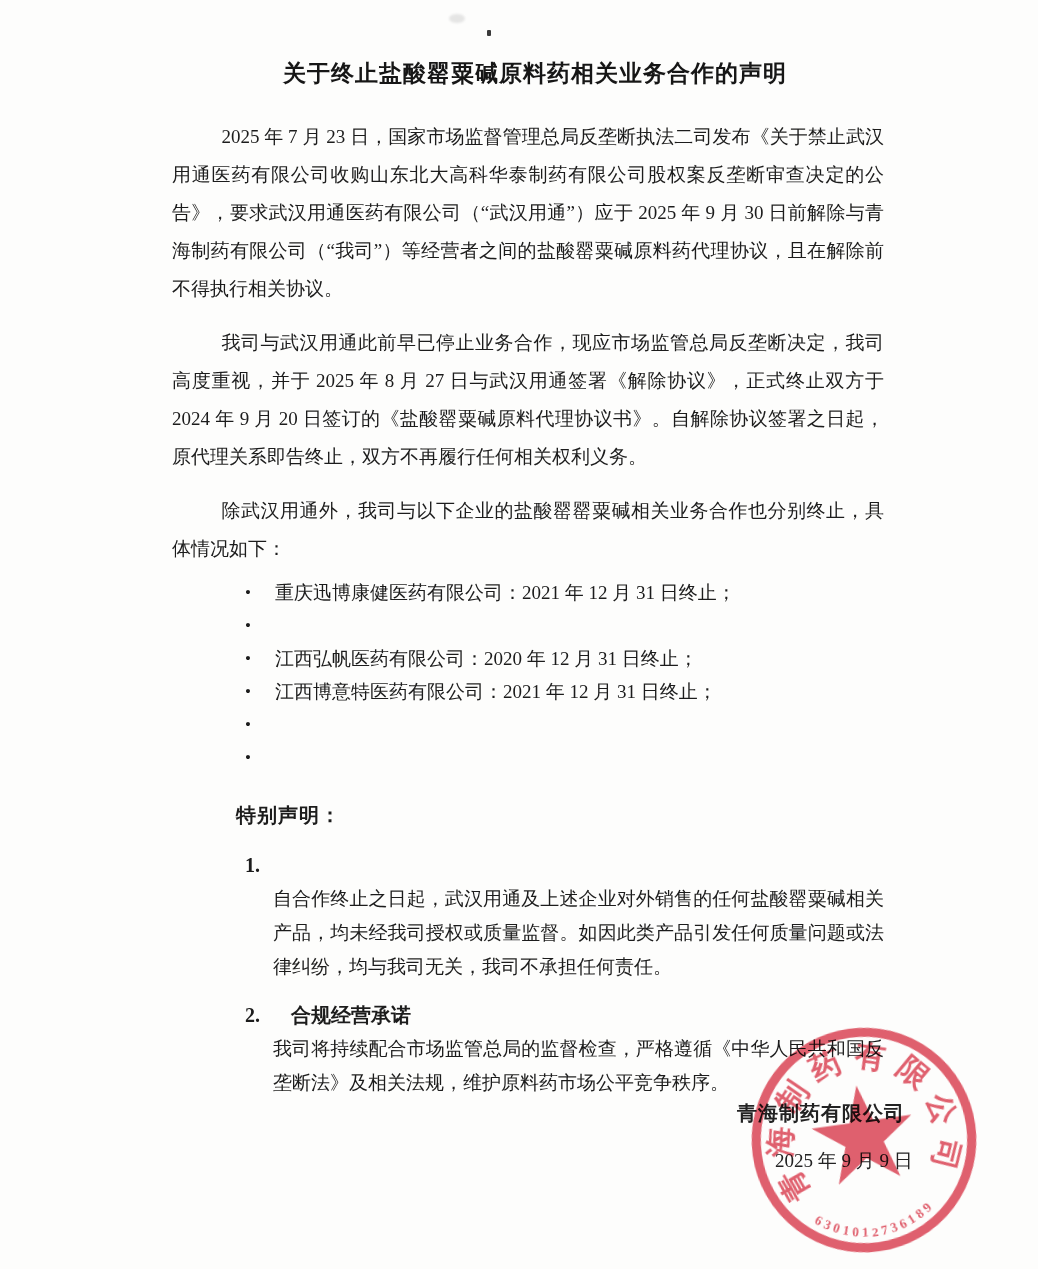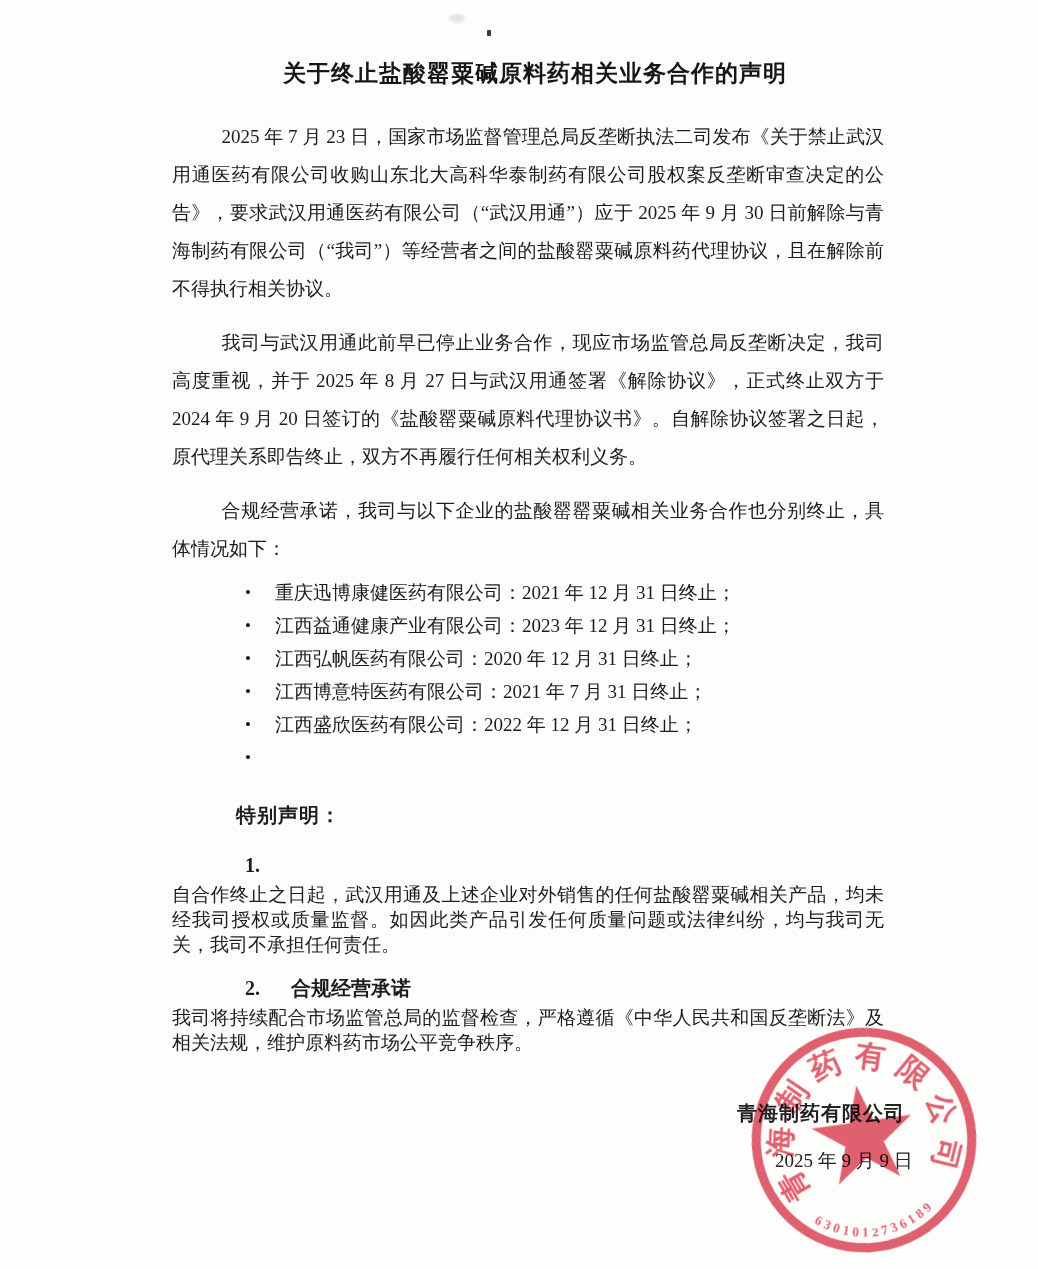--- a/index.html
+++ b/index.html
@@ -47,21 +47,22 @@
   }
   .numbered-item{margin-top:14px;}
   .numbered-head{
     display:flex;
     margin-left:73px;
     font-weight:bold;font-size:20px;
     line-height:34px;
   }
   .numbered-head .num{width:46px;flex:0 0 46px;font-weight:bold;}
   .numbered-body{
-    line-height:25px;
+    margin-left:101px;
+    line-height:34px;
     font-size:19px;
     text-align:justify;
   }
   .signature{
     position:absolute;left:737px;top:1098px;
     font-size:20px;line-height:30px;
     z-index:2;
   }
   .signature .company{font-weight:bold;letter-spacing:1px;color:#222;}
   .signature .date{margin-left:38px;margin-top:18px;font-weight:normal;font-size:19px;color:#222;}
@@ -88,42 +89,40 @@
 
   <div class="smudge" style="left:449px;top:14px;width:16px;height:9px;"></div>
   <div class="speck" style="left:487px;top:30px;width:4px;height:6px;"></div>
 
   <div class="doc-title">关于终止盐酸罂粟碱原料药相关业务合作的声明</div>
 
   <div class="content">
 
     <p class="para">2025 年 7 月 23 日，国家市场监督管理总局反垄断执法二司发布《关于禁止武汉用通医药有限公司收购山东北大高科华泰制药有限公司股权案反垄断审查决定的公告》，要求武汉用通医药有限公司（“武汉用通”）应于 2025 年 9 月 30 日前解除与青海制药有限公司（“我司”）等经营者之间的盐酸罂粟碱原料药代理协议，且在解除前不得执行相关协议。</p>
     <p class="para">我司与武汉用通此前早已停止业务合作，现应市场监管总局反垄断决定，我司高度重视，并于 2025 年 8 月 27 日与武汉用通签署《解除协议》，正式终止双方于 2024 年 9 月 20 日签订的《盐酸罂粟碱原料代理协议书》。自解除协议签署之日起，原代理关系即告终止，双方不再履行任何相关权利义务。</p>
-    <p class="para" style="margin-bottom:6px;">合规经营承诺，我司与以下企业的盐酸罂罂粟碱相关业务合作也分别终止，具体情况如下：</p>
+    <p class="para" style="margin-bottom:6px;">除武汉用通外，我司与以下企业的盐酸罂罂粟碱相关业务合作也分别终止，具体情况如下：</p>
 
     <div class="bullet-list">
       <div class="bullet-row">
         <span class="bullet-dot">•</span>
         <span>重庆迅博康健医药有限公司：2021 年 12 月 31 日终止；</span>
       </div>
       <div class="bullet-row">
         <span class="bullet-dot">•</span>
-        <span>江西益通健康产业有限公司：2023 年 12 月 31 日终止；</span>
       </div>
       <div class="bullet-row">
         <span class="bullet-dot">•</span>
         <span>江西弘帆医药有限公司：2020 年 12 月 31 日终止；</span>
       </div>
       <div class="bullet-row">
         <span class="bullet-dot">•</span>
-        <span>江西博意特医药有限公司：2021 年 7 月 31 日终止；</span>
+        <span>江西博意特医药有限公司：2021 年 12 月 31 日终止；</span>
       </div>
       <div class="bullet-row">
         <span class="bullet-dot">•</span>
-        <span>江西盛欣医药有限公司：2022 年 12 月 31 日终止；</span>
       </div>
       <div class="bullet-row">
         <span class="bullet-dot">•</span>
       </div>
     </div>
 
     <div class="special-heading">特别声明：</div>
 
     <div class="numbered-item">
       <div class="numbered-head">

